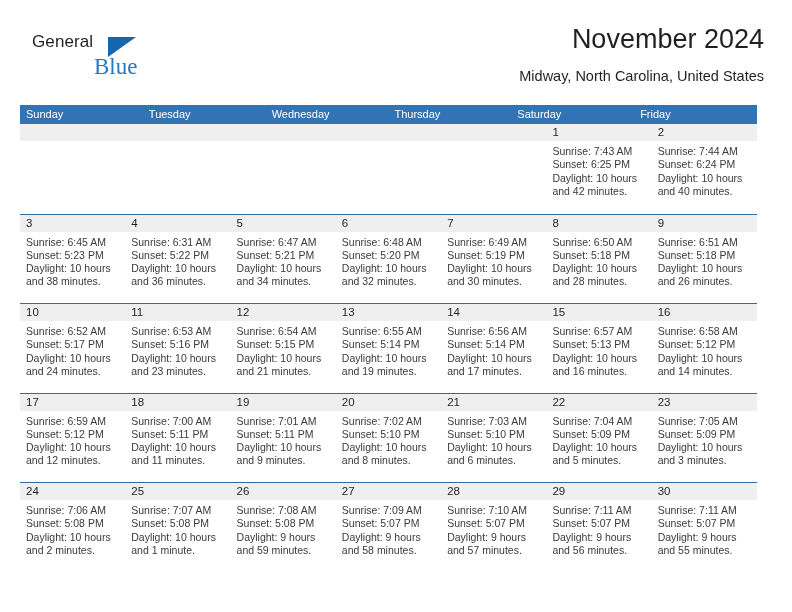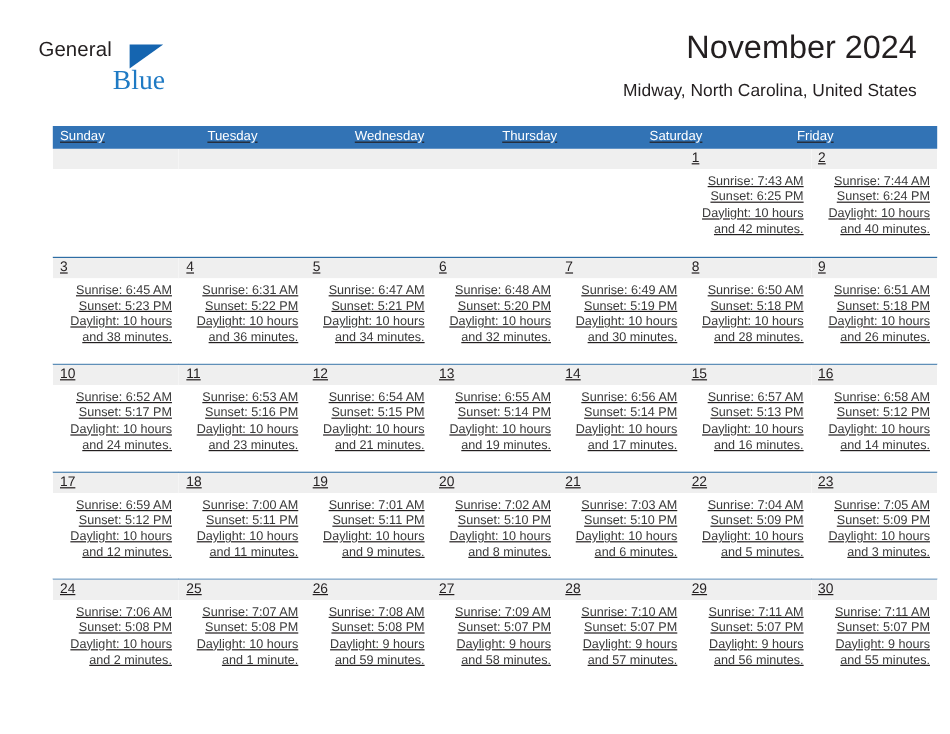--- a/index.html
+++ b/index.html
@@ -79,24 +79,23 @@
     font-size: 14.5px;
     color: #231f20;
     text-align: right;
     white-space: nowrap;
     font-family: "Liberation Sans", sans-serif;
   }
 
   
   .calendar {
     position: absolute;
-    left: 44px;
+    left: 20px;
     top: 105px;
     width: 737px;
-    text-decoration: underline;
   }
   .weekday-header {
     display: flex;
     background: #3273b5;
     height: 19px;
   }
   .weekday-cell {
     flex: 1 1 0;
     color: #ffffff;
     font-size: 11px;
@@ -134,21 +133,20 @@
     color: #231f20;
     line-height: 17px;
     padding-left: 6px;
     display: block;
   }
   .day-body {
     padding: 4px 6px 16px 6px;
     background: #ffffff;
     height: 72px;
     box-sizing: border-box;
-    text-align: right;
   }
   .day-line {
     font-size: 10.5px;
     line-height: 13.3px;
     color: #3a3a3a;
     white-space: nowrap;
   }
 </style>
 </head>
 <body>

